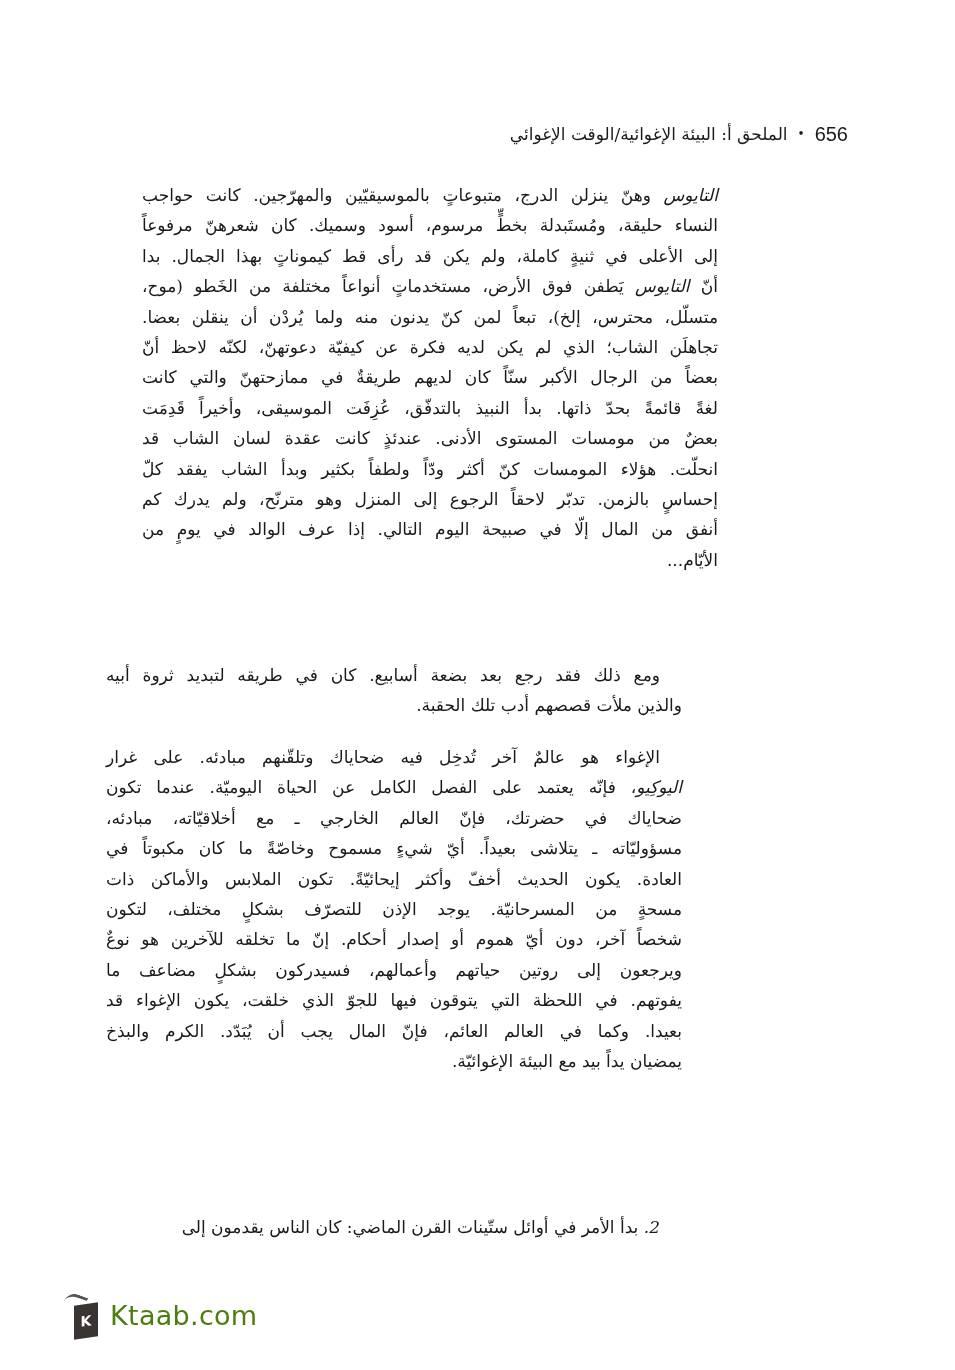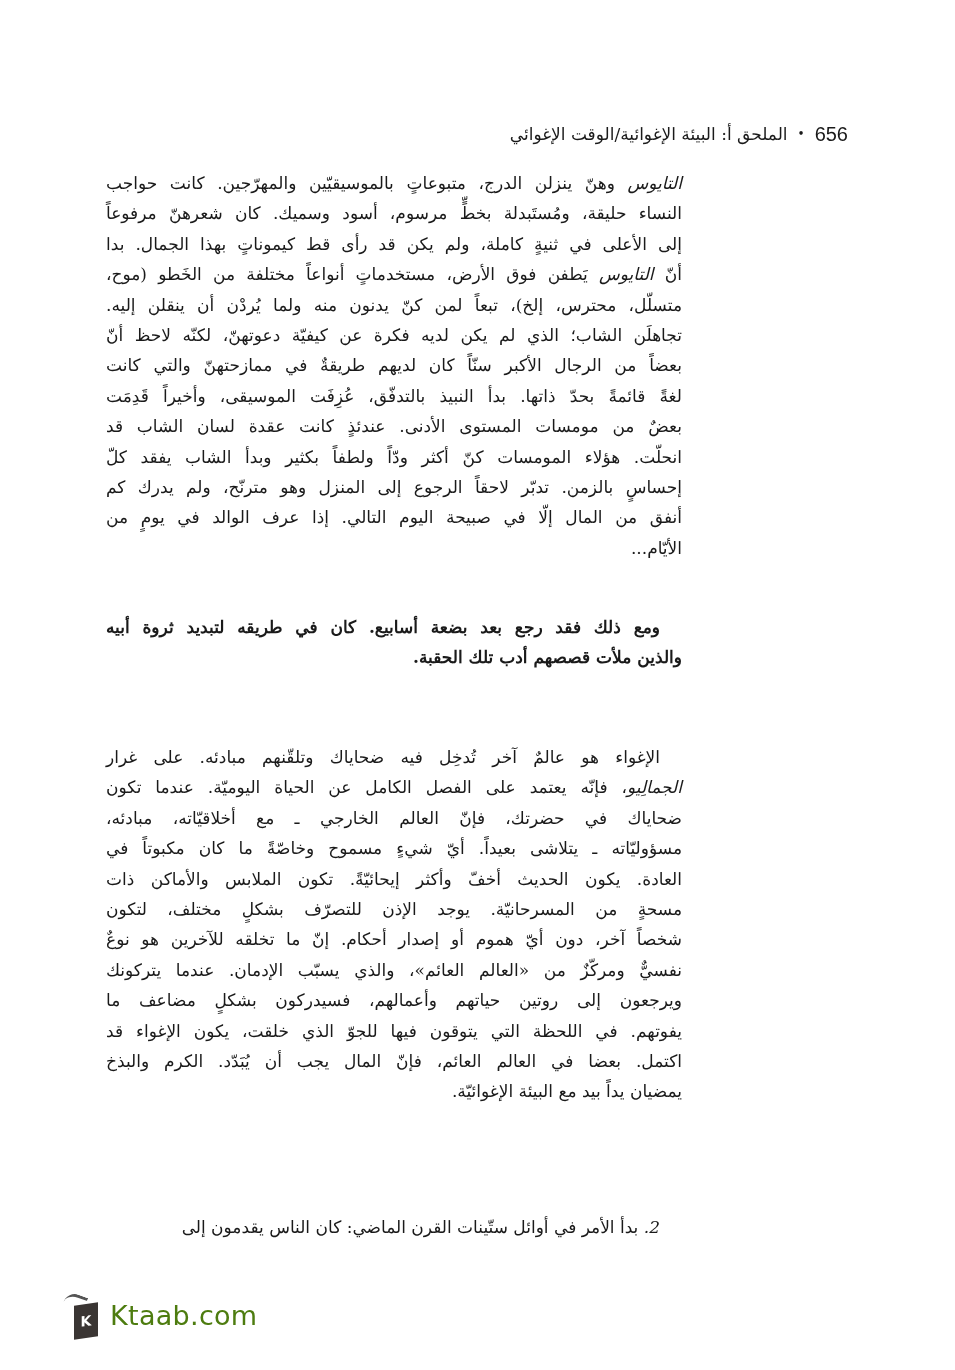--- a/index.html
+++ b/index.html
@@ -15,22 +15,22 @@
 
   .body-col { position: absolute; left: 106px; width: 576px; direction: rtl;
               font-family: "DejaVu Serif", serif; font-size: 17px; line-height: 30.4px;
               text-align: justify; text-align-last: right; }
   .body-col p { margin: 0; }
   .body-col p .line { display: block; text-align: justify; text-align-last: justify; white-space: nowrap; }
   .body-col p .line.last { text-align-last: right; }
   .indent { padding-right: 22px; }
   .ital { font-style: italic; }
 
-  #p1 { top: 168px; }
-  #p2 { top: 612px; font-weight: bold; }
+  #p1 { top: 180px; margin-left: 36px; }
+  #p2 { top: 660px; }
   #p3 { top: 742px; }
   #note { top: 1212px; }
 
   .logo { position: absolute; left: 60px; top: 1290px; display: flex; align-items: center; gap: 10px; }
   .logo-mark { width: 40px; height: 50px; position: relative; }
   .logo-book { position: absolute; left: 14px; top: 14px; width: 24px; height: 34px; background: #3a3533;
                transform: skewY(-8deg); display:flex; align-items:center; justify-content:center;
                color:#fff; font-family:"DejaVu Sans", sans-serif; font-weight:bold; font-size:14px; }
   .logo-pages { position: absolute; left: 4px; top: 4px; width: 22px; height: 14px;
                 border-top: 3px solid #555; border-radius: 12px 0 0 0; transform: rotate(20deg); }
@@ -46,21 +46,21 @@
     <span class="bullet">•</span>
     <span class="title">الملحق أ: البيئة الإغوائية/الوقت الإغوائي</span>
   </div>
 
   <div class="body-col" id="p1">
     <p>
       <span class="line"><span class="ital">التايوس</span><span> وهنّ ينزلن الدرج، متبوعاتٍ بالموسيقيّين والمهرّجين. كانت حواجب</span></span>
       <span class="line">النساء حليقة، ومُستَبدلة بخطٍّ مرسوم، أسود وسميك. كان شعرهنّ مرفوعاً</span>
       <span class="line">إلى الأعلى في ثنيةٍ كاملة، ولم يكن قد رأى قط كيموناتٍ بهذا الجمال. بدا</span>
       <span class="line"><span>أنّ </span><span class="ital">التايوس</span><span> يَطفن فوق الأرض، مستخدماتٍ أنواعاً مختلفة من الخَطو (موح،</span></span>
-      <span class="line">متسلّل، محترس، إلخ)، تبعاً لمن كنّ يدنون منه ولما يُردْن أن ينقلن إليه.</span>
+      <span class="line">متسلّل، محترس، إلخ)، تبعاً لمن كنّ يدنون منه ولما يُردْن أن ينقلن بعضا.</span>
       <span class="line">تجاهلَن الشاب؛ الذي لم يكن لديه فكرة عن كيفيّة دعوتهنّ، لكنّه لاحظ أنّ</span>
       <span class="line">بعضاً من الرجال الأكبر سنّاً كان لديهم طريقةٌ في ممازحتهنّ والتي كانت</span>
       <span class="line">لغةً قائمةً بحدّ ذاتها. بدأ النبيذ بالتدفّق، عُزِفَت الموسيقى، وأخيراً قَدِمَت</span>
       <span class="line">بعضٌ من مومسات المستوى الأدنى. عندئذٍ كانت عقدة لسان الشاب قد</span>
       <span class="line">انحلّت. هؤلاء المومسات كنّ أكثر ودّاً ولطفاً بكثير وبدأ الشاب يفقد كلّ</span>
       <span class="line">إحساسٍ بالزمن. تدبّر لاحقاً الرجوع إلى المنزل وهو مترنّح، ولم يدرك كم</span>
       <span class="line">أنفق من المال إلّا في صبيحة اليوم التالي. إذا عرف الوالد في يومٍ من</span>
       <span class="line last">الأيّام...</span>
     </p>
   </div>
@@ -68,30 +68,29 @@
   <div class="body-col" id="p2">
     <p>
       <span class="line indent">ومع ذلك فقد رجع بعد بضعة أسابيع. كان في طريقه لتبديد ثروة أبيه</span>
       <span class="line last">والذين ملأت قصصهم أدب تلك الحقبة.</span>
     </p>
   </div>
 
   <div class="body-col" id="p3">
     <p>
       <span class="line indent">الإغواء هو عالمٌ آخر تُدخِل فيه ضحاياك وتلقّنهم مبادئه. على غرار</span>
-      <span class="line"><span class="ital">الجمالِيو</span><span>، فإنّه يعتمد على الفصل الكامل عن الحياة اليوميّة. عندما تكون</span></span>
+      <span class="line"><span class="ital">اليوكِيو</span><span>، فإنّه يعتمد على الفصل الكامل عن الحياة اليوميّة. عندما تكون</span></span>
       <span class="line">ضحاياك في حضرتك، فإنّ العالم الخارجي ـ مع أخلاقيّاته، مبادئه،</span>
       <span class="line">مسؤوليّاته ـ يتلاشى بعيداً. أيّ شيءٍ مسموح وخاصّةً ما كان مكبوتاً في</span>
       <span class="line">العادة. يكون الحديث أخفّ وأكثر إيحائيّةً. تكون الملابس والأماكن ذات</span>
       <span class="line">مسحةٍ من المسرحانيّة. يوجد الإذن للتصرّف بشكلٍ مختلف، لتكون</span>
       <span class="line">شخصاً آخر، دون أيّ هموم أو إصدار أحكام. إنّ ما تخلقه للآخرين هو نوعٌ</span>
-      <span class="line">نفسيٌّ ومركّزٌ من «العالم العائم»، والذي يسبّب الإدمان. عندما يتركونك</span>
       <span class="line">ويرجعون إلى روتين حياتهم وأعمالهم، فسيدركون بشكلٍ مضاعف ما</span>
       <span class="line">يفوتهم. في اللحظة التي يتوقون فيها للجوّ الذي خلقت، يكون الإغواء قد</span>
-      <span class="line">اكتمل. بعضا في العالم العائم، فإنّ المال يجب أن يُبَدّد. الكرم والبذخ</span>
+      <span class="line">بعيدا. وكما في العالم العائم، فإنّ المال يجب أن يُبَدّد. الكرم والبذخ</span>
       <span class="line last">يمضيان يداً بيد مع البيئة الإغوائيّة.</span>
     </p>
   </div>
 
   <div class="body-col" id="note">
     <p>
       <span class="line last indent"><span class="ital">2.</span><span> بدأ الأمر في أوائل ستّينات القرن الماضي: كان الناس يقدمون إلى</span></span>
     </p>
   </div>
 

